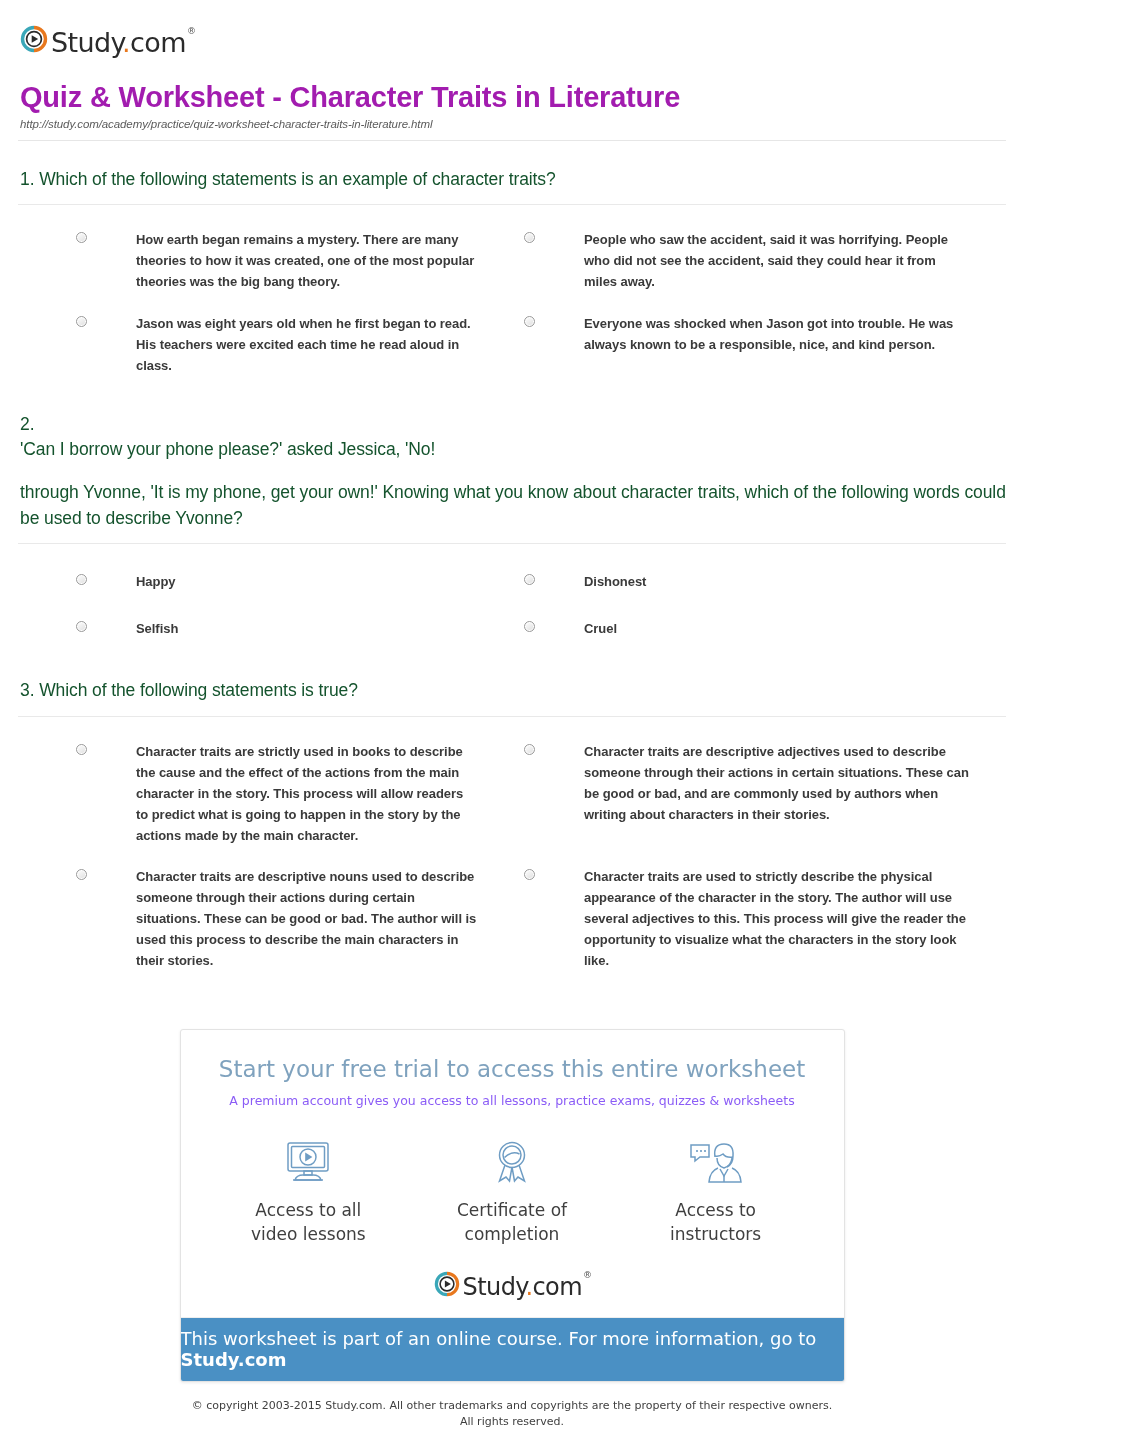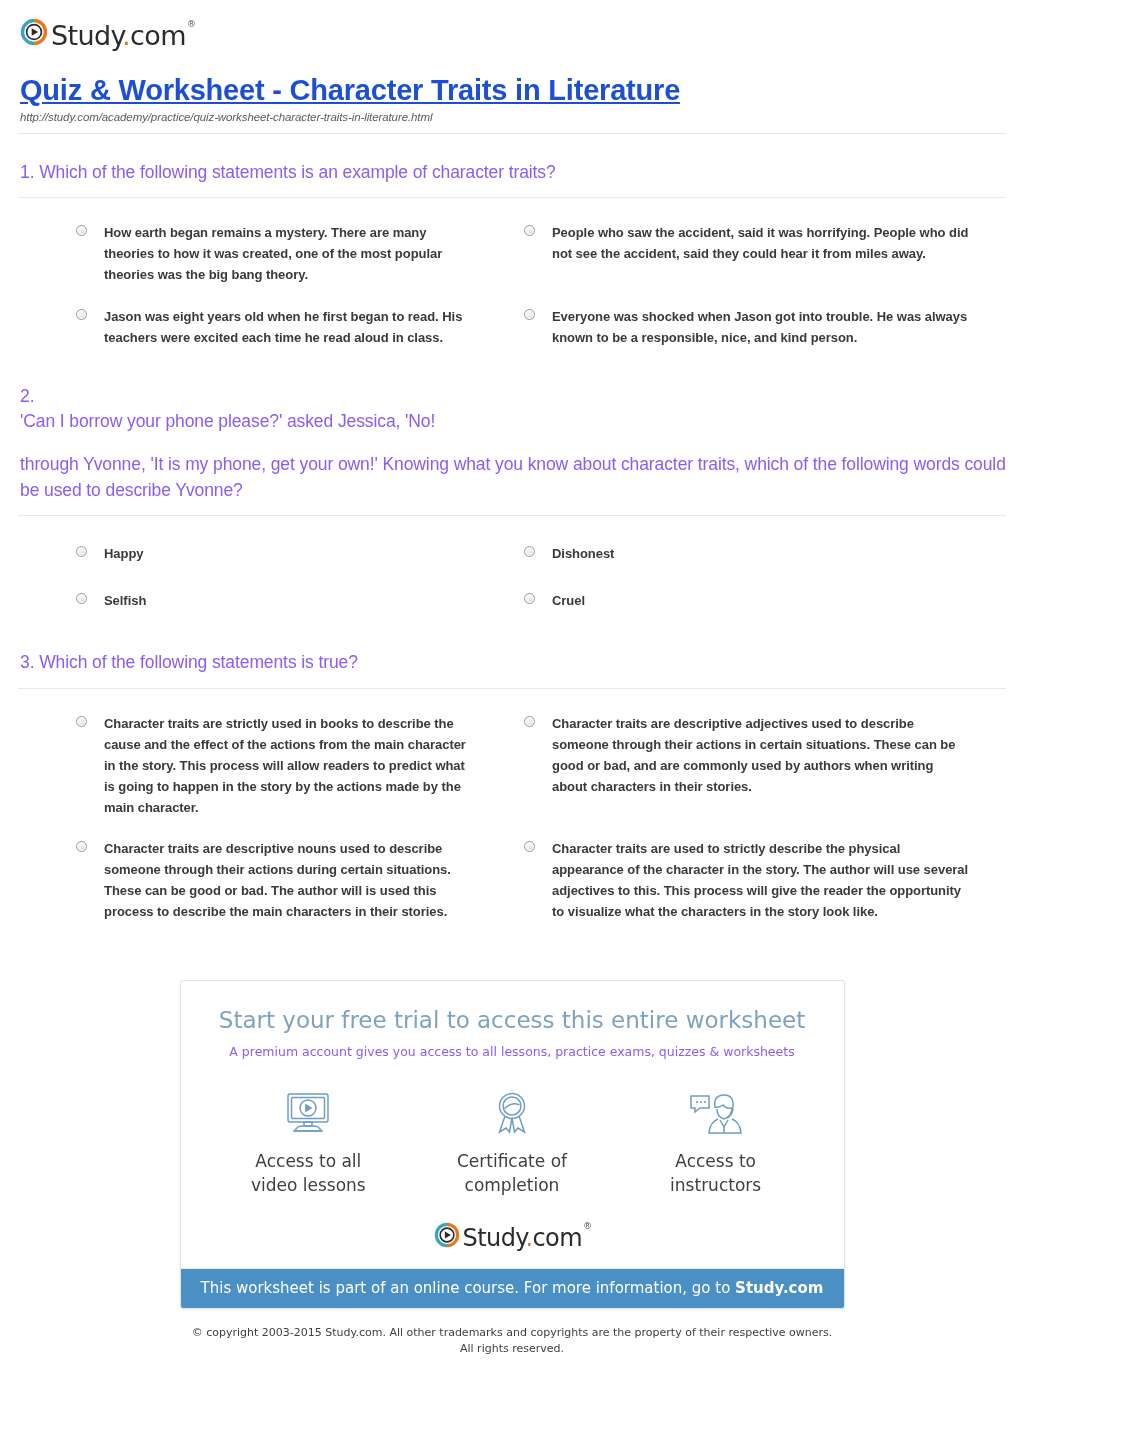--- a/index.html
+++ b/index.html
@@ -12,21 +12,21 @@
   body {
     width: 1140px;
     height: 1455px;
     font-family: "Liberation Sans", sans-serif;
     color: #444444;
     position: relative;
     overflow: hidden;
   }
 
   
-  .page { width: 1024px; padding: 8px 18px; }
+  .page { width: 1024px; padding: 15px 18px; }
 
   .brand-bar {
     padding: 10px 0 6px 2px;
     display: flex;
     align-items: center;
   }
   .logo {
     display: flex;
     align-items: center;
     gap: 3px;
@@ -50,44 +50,43 @@
     position: relative;
     top: -8px;
     left: 1px;
   }
 
   .title-block { padding: 18px 0 0 2px; }
   h1.doc-title {
     font-family: "Liberation Sans", sans-serif;
     font-size: 29px;
     font-weight: bold;
-    color: #1d4ed8;
+    color: #a21caf;
     margin: 0 0 4px 0;
     letter-spacing: -0.2px;
-    text-decoration: underline;
   }
   .doc-url {
     font-size: 11.5px;
     color: #5b5b5b;
     font-family: "Liberation Sans", sans-serif;
     letter-spacing: -0.1px;
     margin-bottom: 10px;
     font-style: italic;
   }
   .hr-light {
     border: 0;
     border-top: 1px solid #e6e6e6;
     margin: 0;
   }
 
   
   .question-block { padding-top: 26px; }
   .q-prompt {
     font-size: 17.5px;
-    color: #8b5cf6;
+    color: #14532d;
     font-weight: 400;
     line-height: 1.45;
     padding: 0 0 12px 2px;
     letter-spacing: -0.1px;
   }
   .q-prompt .q-line { display: block; }
   .q-prompt .q-para { display: block; margin-top: 18px; }
 
   .q-rule {
     border: 0;
@@ -99,20 +98,21 @@
     display: flex;
     flex-wrap: wrap;
     padding-top: 14px;
   }
   .answer {
     width: 50%;
     display: flex;
     align-items: flex-start;
     padding: 10px 34px 10px 0;
     margin-left: 0;
+    gap: 32px;
   }
   .answer.col-left { padding-left: 58px; }
   .answer.col-right { padding-left: 12px; }
 
   .radio {
     flex: 0 0 auto;
     width: 11px;
     height: 11px;
     border-radius: 50%;
     border: 1px solid #9a9a9a;
@@ -189,23 +189,23 @@
     display: flex;
     justify-content: center;
     align-items: center;
     padding: 14px 0 16px 0;
     border-bottom: 1px solid #eeeeee;
   }
   .promo-logo-row .logo-word { font-size: 24px; }
   .promo-banner {
     background: #4a90c4;
     color: #ffffff;
-    text-align: center;
-    font-family: "DejaVu Sans", sans-serif;
-    font-size: 15px;
+    text-align: left;
+    font-family: "DejaVu Sans", sans-serif;
+    font-size: 18px;
     padding: 10px 0 11px 0;
   }
   .promo-banner b { font-weight: bold; }
 
   .copyright {
     text-align: center;
     font-family: "DejaVu Sans", sans-serif;
     font-size: 11px;
     color: #3f3f3f;
     line-height: 1.5;

